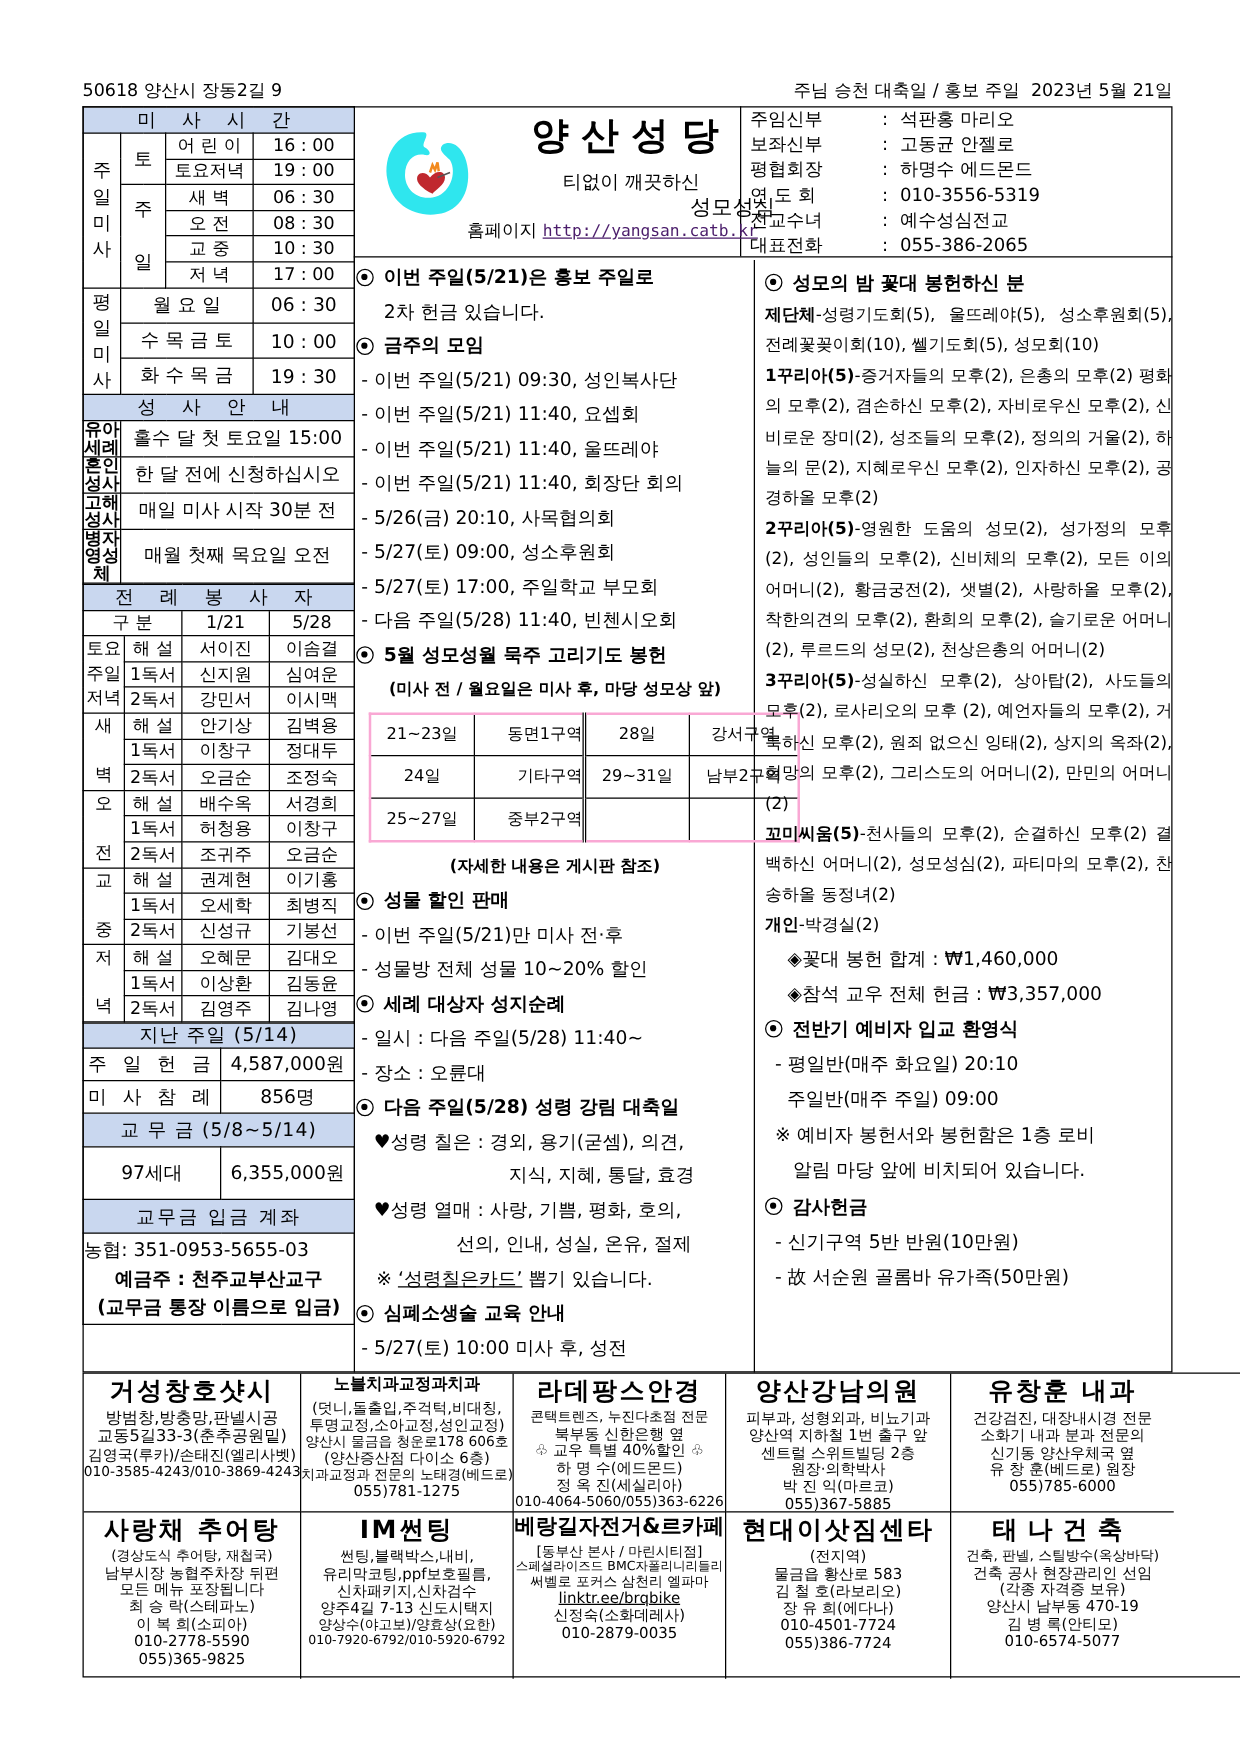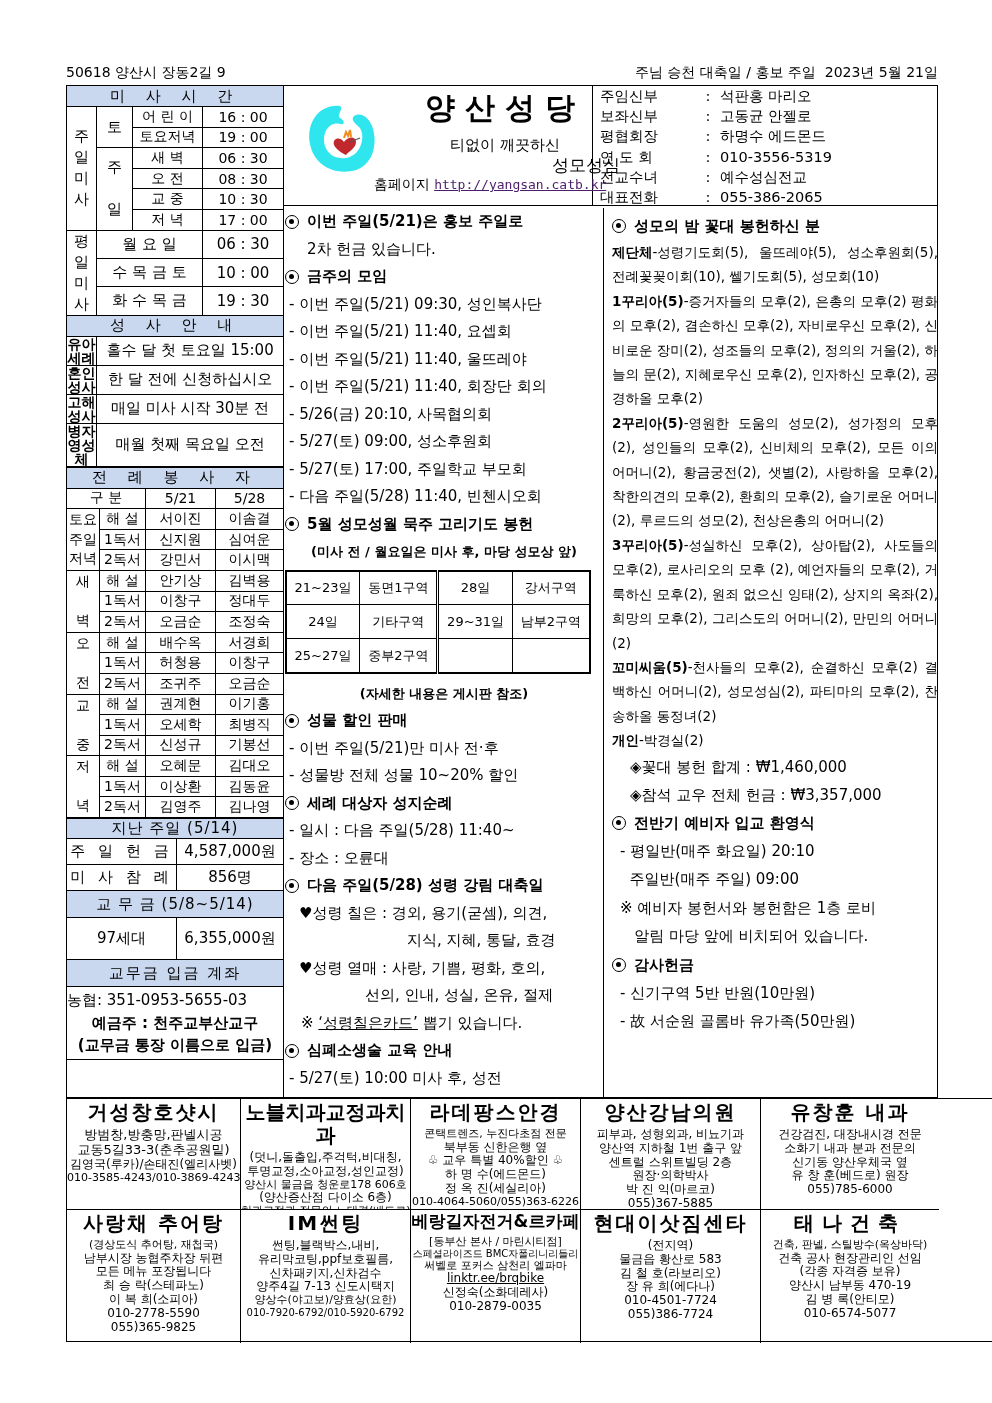--- a/index.html
+++ b/index.html
@@ -38,23 +38,23 @@
   .headsep { top: 205px; left: 283px; width: 655px; border-top: 1px solid #000; }
   .leftsep { top: 85px; left: 283px; height: 1013px; border-left: 1px solid #000; }
 
   
   .mid { top: 208px; left: 285px; width: 318px; font-size: 15px; line-height: 27.5px; }
   .sec { font-weight: bold; display: flex; align-items: center; }
   .bullet { display: inline-block; width: 14px; height: 14px; border: 1.5px solid #000; border-radius: 50%; margin-right: 8px; position: relative; flex-shrink: 0; }
   .bullet::after { content: ""; position: absolute; left: 3px; top: 3px; width: 5px; height: 5px; background: #000; border-radius: 50%; }
   .item { padding-left: 4px; white-space: nowrap; }
   .note { font-weight: bold; text-align: center; font-size: 13px; }
-  table.rosary { border-collapse: collapse; width: 306px; margin: 4px 0 6px 0; border: 2px solid #000000; }
+  table.rosary { border-collapse: collapse; width: 345px; margin: 4px 0 6px 10px; border: 2px solid #f9a8d4; }
   table.rosary td { border: 1px solid #000; height: 34px; text-align: center; font-size: 13px; line-height: 1; }
-  table.rosary td.dbl { border-right: 3px double #000; }
+  table.rosary td.dbl { border-right: 3px double #000; text-align: right; }
 
   
   .right { top: 212px; left: 612px; width: 326px; font-size: 13.5px; line-height: 24.4px; }
   .right .p { text-align: justify; }
   .right b { font-weight: bold; }
   .right .sec { font-size: 15px; line-height: 28px; }
   .right .ind { padding-left: 18px; font-size: 15px; line-height: 28px; }
   .right .dash { padding-left: 8px; font-size: 15px; line-height: 28.5px; white-space: nowrap; }
   .midsep { top: 208px; left: 603px; height: 890px; border-left: 1px solid #000; }
 
@@ -211,21 +211,21 @@
         <col style="width:46px">
         <col style="width:70px">
         <col style="width:68px">
       </colgroup>
   <tbody>
         <tr>
           <td colspan="4" class="hd">전 례 봉 사 자</td>
         </tr>
   <tr>
           <td colspan="2">구 분</td>
-          <td>5/21</td>
+          <td>1/21</td>
           <td>5/28</td>
         </tr>
 
   <tr>
           <td rowspan="3" class="vert" style="white-space:normal">토요<br>주일<br>저녁</td>
           <td>해 설</td>
           <td>서이진</td>
           <td>이솜결</td>
         </tr>
   <tr>
@@ -452,21 +452,21 @@
 
 <div class="abs ads">
   <div class="ad" style="left:0;top:0;width:174px;height:110px">
     <div class="nm">거성창호샷시</div>
     <div class="lnb">방범창,방충망,판넬시공</div>
       <div class="lnb">교동5길33-3(춘추공원밑)</div>
       <div class="ln">김영국(루카)/손태진(엘리사벳)</div>
       <div class="ln" style="font-size:11px">010-3585-4243/010-3869-4243</div>
   </div>
   <div class="ad" style="left:174px;top:0;width:170px;height:110px">
-    <div class="nm" style="font-size:20px;letter-spacing:0">노블치과교정과치과</div>
+    <div class="nm" style="font-size:13px;letter-spacing:0">노블치과교정과치과</div>
     <div class="ln">(덧니,돌출입,주걱턱,비대칭,</div>
       <div class="ln">투명교정,소아교정,성인교정)</div>
       <div class="ln" style="font-size:11px">양산시 물금읍 청운로178 606호</div>
       <div class="ln">(양산증산점 다이소 6층)</div>
       <div class="ln" style="font-size:11px">치과교정과 전문의 노태경(베드로)</div>
       <div class="ln">055)781-1275</div>
   </div>
   <div class="ad" style="left:344px;top:0;width:170px;height:110px">
     <div class="nm">라데팡스안경</div>
     <div class="ln" style="font-size:11px">콘택트렌즈, 누진다초점 전문</div>

